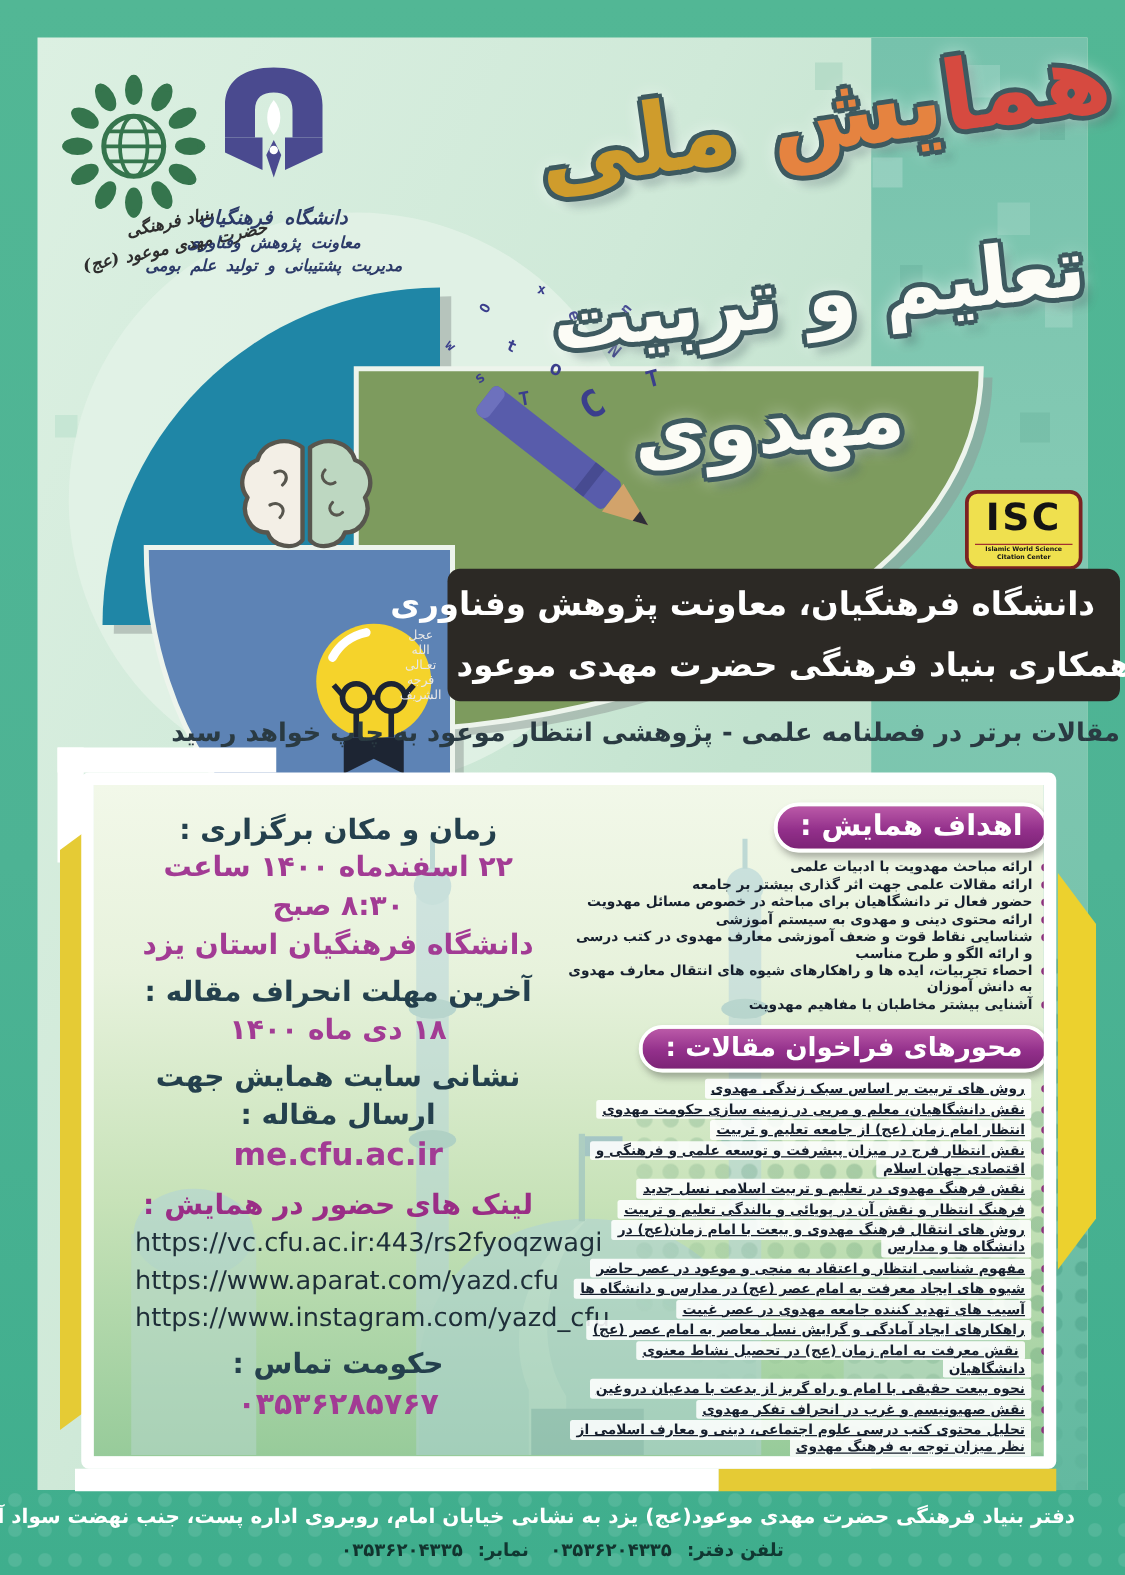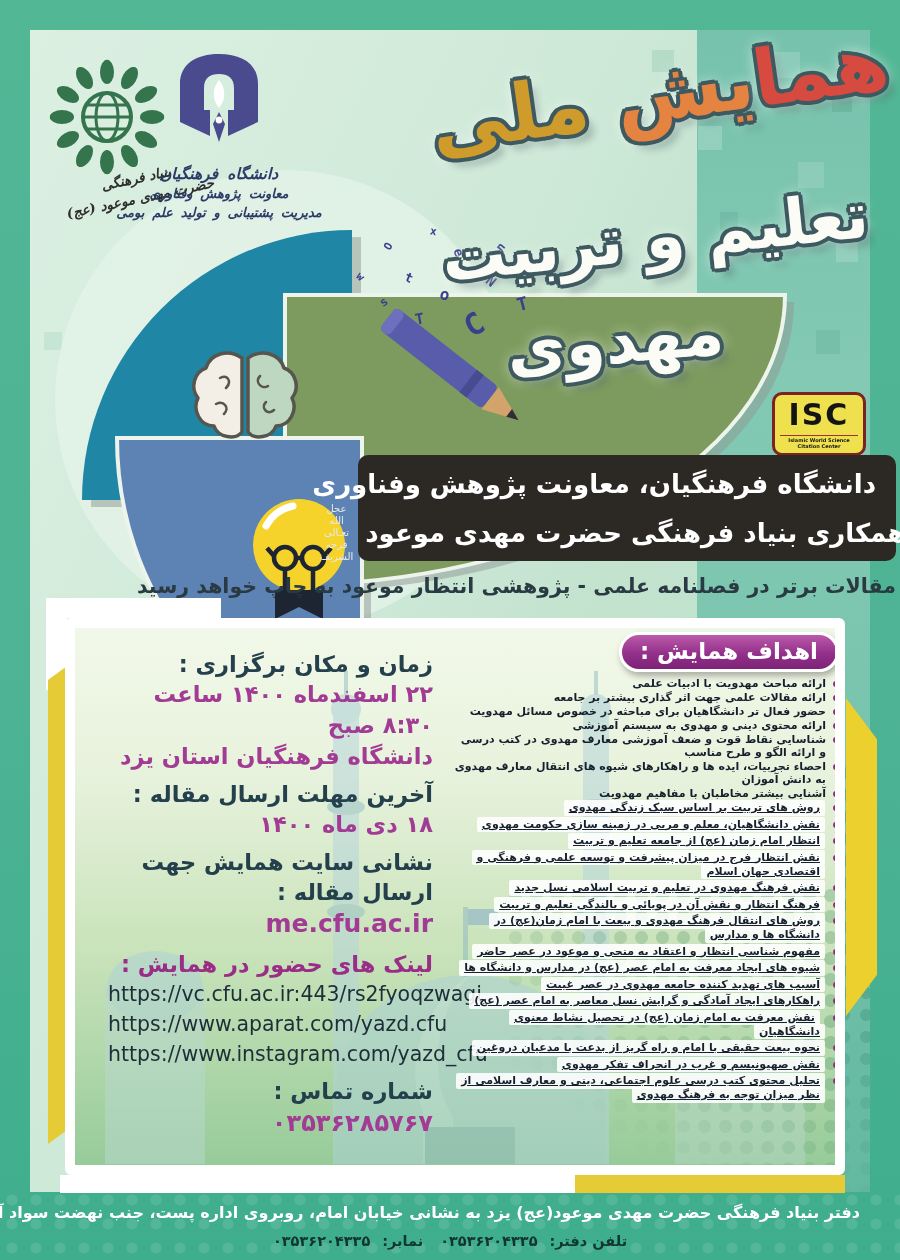--- a/index.html
+++ b/index.html
@@ -96,29 +96,29 @@
     mask-image:linear-gradient(215deg,#000 30%,transparent 80%);}
   .corner-white-h{position:absolute;left:46px;top:598px;width:175px;height:20px;background:#fff;}
   .corner-white-v{position:absolute;left:46px;top:598px;width:21px;height:92px;background:#fff;}
   .ribbon-left{position:absolute;left:48px;top:666px;width:19px;height:478px;background:#e5cb35;
     clip-path:polygon(0 14px,100% 0,100% calc(100% - 14px),0 100%);}
   .ribbon-right{position:absolute;left:846px;top:698px;width:31px;height:318px;background:#ecd12e;
     clip-path:polygon(0 0,100% 13%,100% 87%,0 100%);}
   .strip-white{position:absolute;left:60px;top:1175px;width:515px;height:18px;background:#fff;}
   .strip-yellow{position:absolute;left:575px;top:1175px;width:270px;height:18px;background:#e5cb35;}
   
-  .info{position:absolute;left:33px;top:14px;width:325px;text-align:right;}
+  .info{position:absolute;left:33px;top:14px;width:325px;text-align:center;}
   .info .lbl{font-size:22.5px;font-weight:bold;color:#24404d;line-height:30px;margin-top:7px;}
   .info .val{font-size:22.5px;font-weight:bold;color:#a23b94;line-height:31px;}
   .info .val-ltr{direction:ltr;font-size:25px;font-weight:bold;color:#a23b94;line-height:34px;}
   .info .lbl-magenta{font-size:22.5px;font-weight:bold;color:#9a2d86;line-height:30px;margin-top:8px;}
   .info .link{direction:ltr;font-size:20.5px;color:#1e2e38;line-height:30px;white-space:nowrap;}
   .info .phone{font-size:24px;font-weight:bold;color:#a23b94;letter-spacing:3px;line-height:34px;direction:ltr;}
   
-  .rightcol{position:absolute;left:378px;top:4px;width:386px;}
+  .rightcol{position:absolute;left:378px;top:14px;width:386px;}
   .pill{display:inline-block;background:linear-gradient(180deg,#bb5aa8 0%,#93308b 55%,#7c2376 100%);
     border:3px solid #fff;border-radius:26px;color:#fff;font-weight:bold;text-align:center;
     box-shadow:2px 4px 6px rgba(40,40,40,.35);padding:3px 18px 5px;}
   .pill-goals{font-size:23px;margin-bottom:4px;}
   .pill-topics{font-size:21px;margin-top:9px;margin-bottom:5px;}
   ul.blist{list-style:none;margin:1px 0 0;padding:0;}
   ul.blist li{position:relative;font-size:11px;font-weight:bold;color:#161f2d;line-height:13px;
     padding-right:13px;margin-bottom:1px;}
   ul.blist li::before{content:"";position:absolute;right:0;top:3.5px;width:6px;height:6px;border-radius:50%;
     background:#8d2f7e;}
@@ -298,47 +298,48 @@
         <ellipse cx="80" cy="330" rx="48" ry="36" fill="#aed2d8"></ellipse>
         <rect x="600" y="390" width="130" height="117" fill="#b9d8d0" opacity="0.8"></rect>
       </g>
     </svg>
     <div class="card-dots"></div>
 
     <div class="info">
       <div class="lbl">زمان و مکان برگزاری :</div>
       <div class="val">۲۲ اسفندماه ۱۴۰۰ ساعت ۸:۳۰ صبح</div>
       <div class="val">دانشگاه فرهنگیان استان یزد</div>
-      <div class="lbl">آخرین مهلت ارسال مقاله :</div>
+      <div class="lbl">آخرین مهلت انحراف مقاله :</div>
       <div class="val">۱۸ دی ماه ۱۴۰۰</div>
       <div class="lbl">نشانی سایت همایش جهت ارسال مقاله :</div>
       <div class="val-ltr">me.cfu.ac.ir</div>
       <div class="lbl-magenta">لینک های حضور در همایش :</div>
       <div>
 
       <div class="link">https://vc.cfu.ac.ir:443/rs2fyoqzwagi</div>
           <div class="link">https://www.aparat.com/yazd.cfu</div>
           <div class="link">https://www.instagram.com/yazd_cfu</div>
         </div>
-      <div class="lbl">شماره تماس :</div>
+      <div class="lbl">حکومت تماس :</div>
       <div class="phone">۰۳۵۳۶۲۸۵۷۶۷</div>
     </div>
 
     <div class="rightcol">
       <div class="pill pill-goals">اهداف همایش :</div>
       <ul class="blist">
 
       <li>ارائه مباحث مهدویت با ادبیات علمی</li>
           <li>ارائه مقالات علمی جهت اثر گذاری بیشتر بر جامعه</li>
           <li>حضور فعال تر دانشگاهیان برای مباحثه در خصوص مسائل مهدویت</li>
           <li>ارائه محتوی دینی و مهدوی به سیستم آموزشی</li>
           <li>شناسایی نقاط قوت و ضعف آموزشی معارف مهدوی در کتب درسی و ارائه الگو و طرح مناسب</li>
           <li>احصاء تجربیات، ایده ها و راهکارهای شیوه های انتقال معارف مهدوی به دانش آموزان</li>
           <li>آشنایی بیشتر مخاطبان با مفاهیم مهدویت</li>
         </ul>
+      <div class="pill pill-topics">محورهای فراخوان مقالات :</div>
       <ul class="blist topics">
 
       <li><span class="hl">روش های تربیت بر اساس سبک زندگی مهدوی</span></li>
           <li><span class="hl">نقش دانشگاهیان، معلم و مربی در زمینه سازی حکومت مهدوی</span></li>
           <li><span class="hl">انتظار امام زمان (عج) از جامعه تعلیم و تربیت</span></li>
           <li><span class="hl">نقش انتظار فرج در میزان پیشرفت و توسعه علمی و فرهنگی و اقتصادی جهان اسلام</span></li>
           <li><span class="hl">نقش فرهنگ مهدوی در تعلیم و تربیت اسلامی نسل جدید</span></li>
           <li><span class="hl">فرهنگ انتظار و نقش آن در پویائی و بالندگی تعلیم و تربیت</span></li>
           <li><span class="hl">روش های انتقال فرهنگ مهدوی و بیعت با امام زمان(عج) در دانشگاه ها و مدارس</span></li>
           <li><span class="hl">مفهوم شناسی انتظار و اعتقاد به منجی و موعود در عصر حاضر</span></li>

